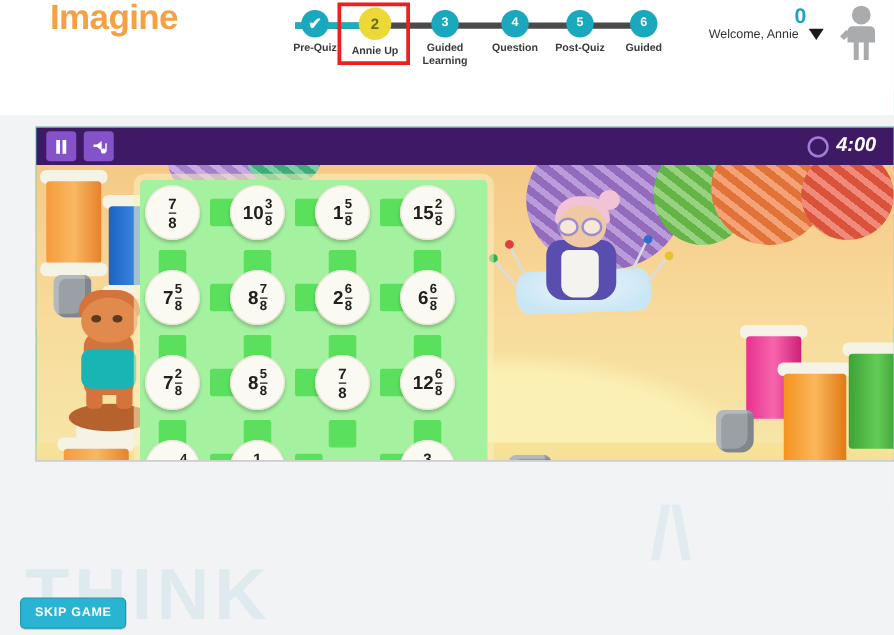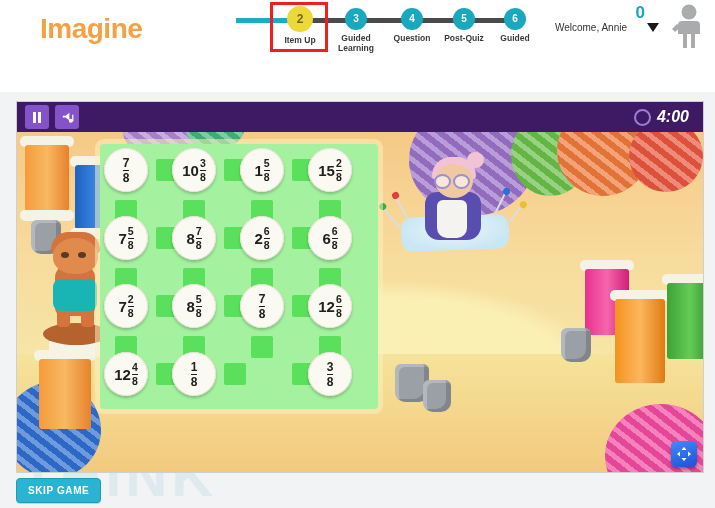--- a/index.html
+++ b/index.html
@@ -6,21 +6,21 @@
   html, body {
     width: 715px; height: 508px;
     font-family: "Liberation Sans", sans-serif;
     background: #ffffff;
     overflow: hidden;
   }
   #app { position: relative; width: 715px; height: 508px; }
 
   
   .header { position: relative; height: 72px; background: #ffffff; }
-  .logo { position: absolute; left: 40px; top: 15px; text-align: center; }
+  .logo { position: absolute; left: 40px; top: 0; text-align: center; }
   .logo-main { font-size: 28px; font-weight: bold; color: #f5a043; line-height: 1; letter-spacing: -0.5px; }
   .logo-sub { font-size: 13px; color: #f5a043; margin-top: 3px; margin-left: 2px; }
 
   
   .stepper { position: absolute; left: 222px; top: 6px; width: 300px; height: 52px; }
   .track { position: absolute; top: 12px; left: 14px; right: 14px; height: 5px; background: #4a4a4a; }
   .track-done { position: absolute; top: 12px; left: 14px; width: 58px; height: 5px; background: #18b0c0; }
   .step { position: absolute; top: 0; width: 60px; text-align: center; }
   .step .dot {
     width: 22px; height: 22px; border-radius: 50%; margin: 2px auto 0;
@@ -36,21 +36,21 @@
   .step .lbl { font-size: 8.5px; color: #3a3a3a; font-weight: bold; margin-top: 3px; line-height: 10px; }
   .step-highlight {
     position: absolute; border: 3px solid #f01e1e; background: transparent;
     left: 48px; top: -4px; width: 58px; height: 50px; z-index: 5;
   }
 
   
   .user-area { position: absolute; right: 10px; top: 4px; display: flex; align-items: flex-start; }
   .score-block { text-align: right; padding-right: 6px; }
   .score-num { font-size: 17px; color: #1aa3c4; font-weight: bold; line-height: 18px; margin-right: 14px; }
-  .welcome-row { display: flex; align-items: center; gap: 20px; font-size: 10px; color: #333; }
+  .welcome-row { display: flex; align-items: center; gap: 8px; font-size: 10px; color: #333; }
   .caret-down { width: 0; height: 0; border-left: 6px solid transparent; border-right: 6px solid transparent; border-top: 9px solid #1a1a1a; }
   .avatar { width: 36px; height: 46px; margin-left: 4px; }
 
   
   .titlebar {
     position: absolute; left: 0; top: 72px; width: 715px; height: 20px;
     background: #6b6b6b; color: #fff; display: flex; align-items: center;
   }
   .title-text { font-size: 10.5px; font-weight: bold; width: 100%; text-align: center; padding-left: 30px; }
   .question-count { font-size: 10.5px; font-weight: bold; position: absolute; right: 10px; white-space: nowrap; }
@@ -62,21 +62,21 @@
     overflow: hidden;
   }
   .watermark {
     position: absolute; left: 20px; top: 350px; font-size: 58px; font-weight: bold;
     color: #dce9ef; letter-spacing: 4px; opacity: .85;
   }
   .watermark2 { position: absolute; left: 520px; top: 300px; font-size: 60px; color: #dce9ef; font-weight: bold; opacity:.7; }
 
   
   .game-frame {
-    position: absolute; left: 16px; top: 101px; width: 688px; height: 372px;
+    position: absolute; left: 28px; top: 101px; width: 688px; height: 268px;
     border: 1px solid #cfcfcf; background: #14b8a6; overflow: hidden;
   }
   .game-bar {
     position: absolute; left: 0; top: 0; width: 100%; height: 30px;
     background: #3d1a63; display: flex; align-items: center; padding: 0 8px;
   }
   .gbtn {
     width: 24px; height: 24px; background: #8452c9; border-radius: 3px;
     display: flex; align-items: center; justify-content: center; margin-right: 6px;
     color: #fff; font-size: 12px;
@@ -202,24 +202,28 @@
   <div class="header">
 
     <div class="logo">
       <div class="logo-main">Imagine</div>
     </div>
 
     <div class="stepper">
       <div class="track"></div>
       <div class="track-done"></div>
 
+      <div class="step done" style="left:0px">
+        <div class="dot">1</div>
+        <div class="lbl">Pre-Quiz</div>
+      </div>
 
       <div class="step active" style="left:48px">
         <div class="dot">2</div>
-        <div class="lbl">Item Up</div>
+        <div class="lbl">Annie Up</div>
       </div>
 
       <div class="step" style="left:104px">
         <div class="dot">3</div>
         <div class="lbl">Guided Learning</div>
       </div>
 
       <div class="step" style="left:160px">
         <div class="dot">4</div>
         <div class="lbl">Question</div>

